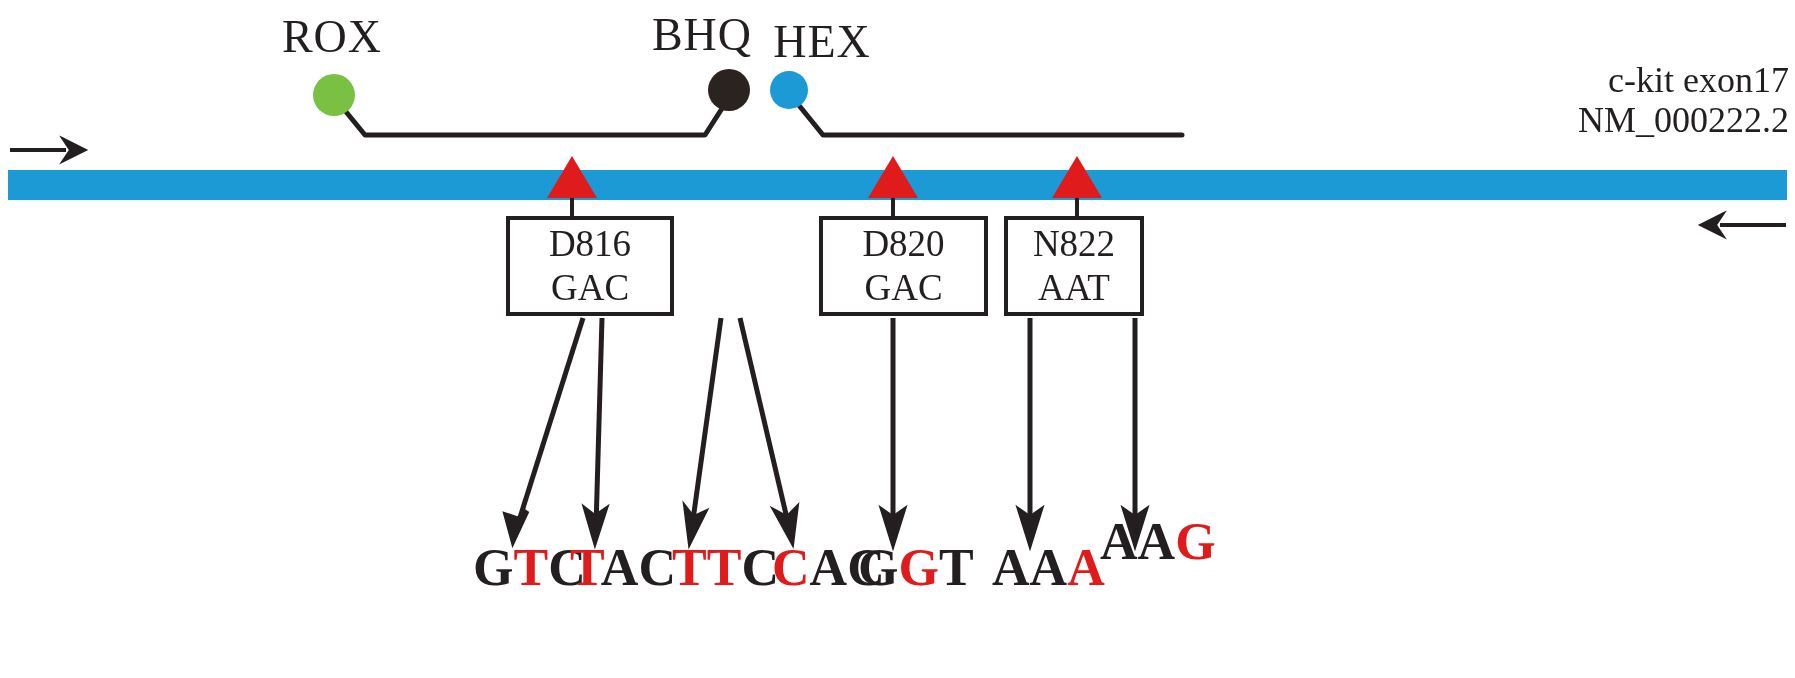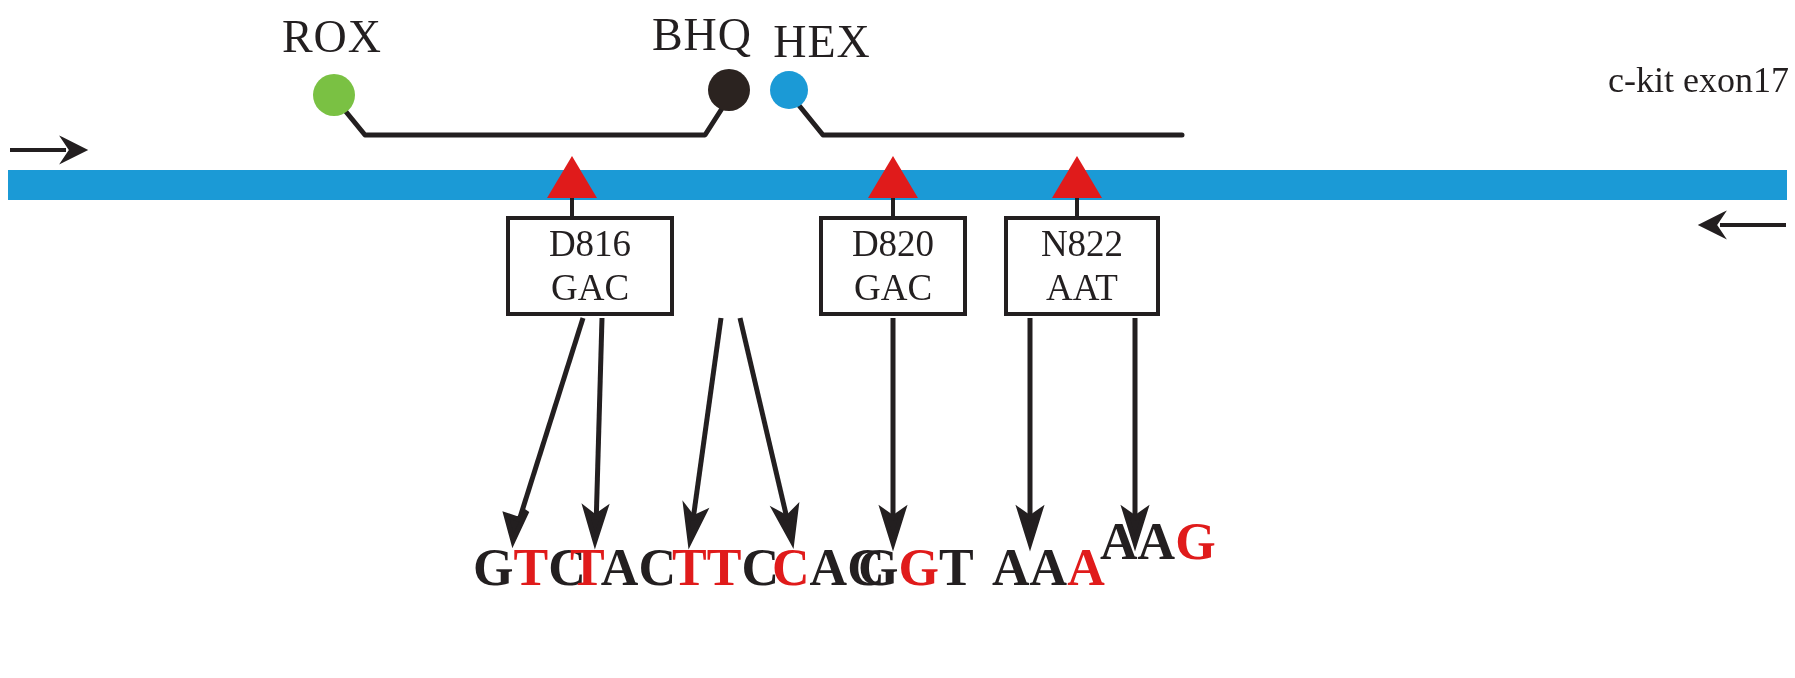--- a/index.html
+++ b/index.html
@@ -85,33 +85,34 @@
       <path d="M 1135 543 L 1125 511 L 1135 518 L 1145 511 Z"></path>
     </g>
   </svg>
 
   <div class="lbl fluor-label" style="left:332px;top:10px;transform:translateX(-50%);">ROX</div>
   <div class="lbl fluor-label" style="left:702px;top:8px;transform:translateX(-50%);">BHQ</div>
   <div class="lbl fluor-label" style="left:822px;top:8px;transform:translateX(-50%);margin-top:7px;">HEX</div>
 
   <div class="lbl gene-label" style="right:14px;top:60px;">
     <div>c-kit exon17</div>
+    <div>NM_000222.2</div>
   </div>
 
   <div class="box" style="left:506px;top:216px;width:168px;height:100px;">
     <div class="box-line">D816</div>
     <div class="box-line">GAC</div>
   </div>
 
-  <div class="box" style="left:819px;top:216px;width:148px;height:100px;">
+  <div class="box" style="left:819px;top:216px;width:169px;height:100px;">
     <div class="box-line">D820</div>
     <div class="box-line">GAC</div>
   </div>
 
-  <div class="box" style="left:1004px;top:216px;width:156px;height:100px;justify-content:center;">
+  <div class="box" style="left:1004px;top:216px;width:140px;height:100px;justify-content:center;">
     <div class="box-line">N822</div>
     <div class="box-line">AAT</div>
   </div>
 
   <div class="codon" style="left:473px;top:538px;"><span>G</span><span class="mut">T</span><span>C</span></div>
   <div class="codon" style="left:570px;top:538px;"><span class="mut">T</span><span>A</span><span>C</span></div>
   <div class="codon" style="left:672px;top:538px;"><span class="mut">T</span><span class="mut">T</span><span>C</span></div>
   <div class="codon" style="left:772px;top:538px;"><span class="mut">C</span><span>A</span><span>C</span></div>
   <div class="codon" style="left:858px;top:538px;"><span>G</span><span class="mut">G</span><span>T</span></div>
   <div class="codon" style="left:992px;top:538px;"><span>A</span><span>A</span><span class="mut">A</span></div>

